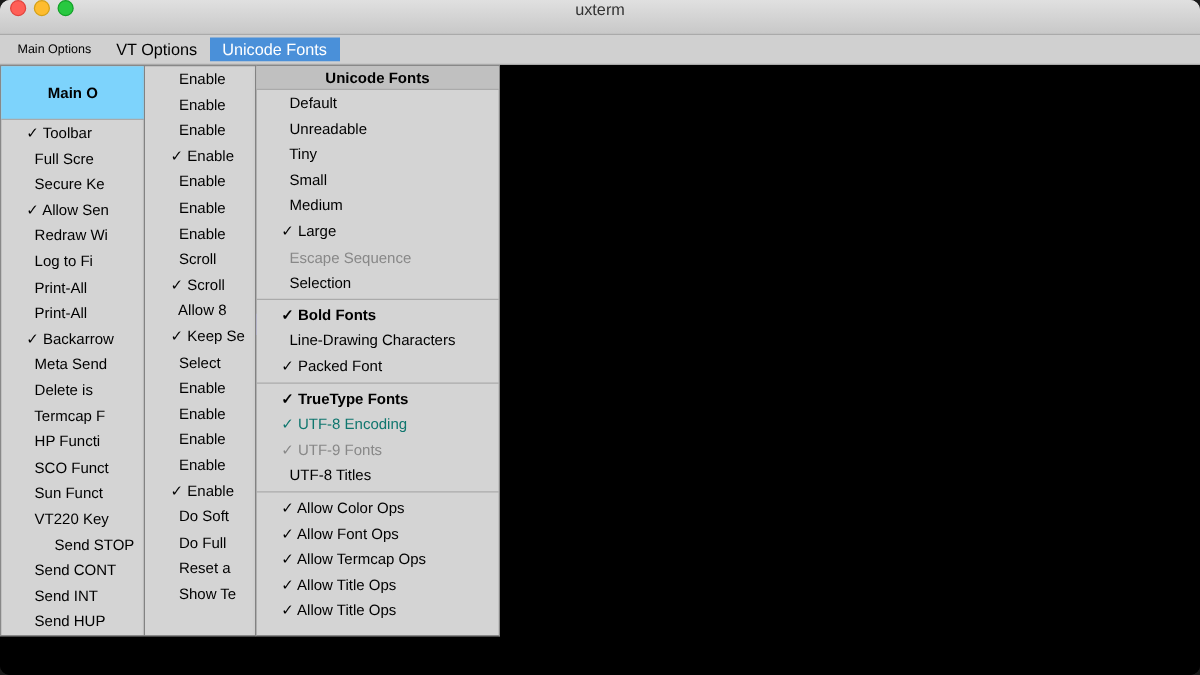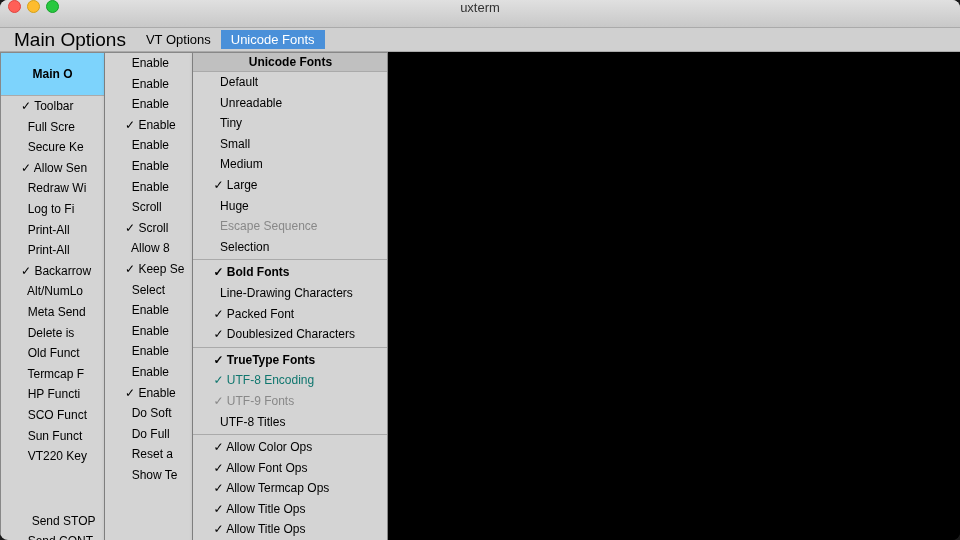--- a/index.html
+++ b/index.html
@@ -52,21 +52,21 @@
     <div style="height:28px; background: linear-gradient(180deg,#e0e0e0,#c8c8c8); display:flex; align-items:flex-start; padding:0 8px; position:relative; border-bottom:1px solid #aaa;">
       <div class="traffic-lights">
         <div class="traffic-light tl-close"></div>
         <div class="traffic-light tl-min"></div>
         <div class="traffic-light tl-max"></div>
       </div>
       <span style="position:absolute;left:50%;transform:translateX(-50%);font-size:13px;color:#333;font-family:Arial,sans-serif;">uxterm</span>
     </div>
 
     <div style="height:24px; background:#d0d0d0; display:flex; align-items:center; padding:0 4px; border-bottom:1px solid #aaa;">
-      <div style="padding:2px 10px; font-size:19px; color:#000; font-family:Arial,sans-serif; cursor:pointer;">Main Options</div>
+      <div style="padding:2px 10px; font-size:10px; color:#000; font-family:Arial,sans-serif; cursor:pointer;">Main Options</div>
       <div style="padding:2px 10px; font-size:13px; color:#000; font-family:Arial,sans-serif; cursor:pointer;">VT Options</div>
       <div style="padding:2px 10px; font-size:13px; color:#000; font-family:Arial,sans-serif; cursor:pointer; background:#4a90d9; color:#fff;">Unicode Fonts</div>
     </div>
   </div>
 
   <div style="display:flex; flex:1; overflow:hidden; height: calc(540px - 52px);">
 
     <div style="flex:1; background:#000; position:relative; overflow:hidden;">
 
       <div style="padding:4px 8px; font-family:'Courier New',monospace; font-size:15px; line-height:1.43; color:#bbb;">
@@ -99,30 +99,28 @@
           <div style="padding:14px 8px;font-weight:bold;text-align:center;border-bottom:1px solid #aaa;background:#7dd3fc;">Main O</div>
           <div style="padding:1px 8px 1px 20px;white-space:nowrap;position:relative;line-height:1.55;cursor:pointer;">✓ Toolbar</div>
           <div style="padding:1px 8px 1px 20px;white-space:nowrap;position:relative;line-height:1.55;cursor:pointer;">&nbsp; Full Scre</div>
           <div style="padding:1px 8px 1px 20px;white-space:nowrap;position:relative;line-height:1.55;cursor:pointer;">&nbsp; Secure Ke</div>
           <div style="padding:1px 8px 1px 20px;white-space:nowrap;position:relative;line-height:1.55;cursor:pointer;">✓ Allow Sen</div>
           <div style="padding:1px 8px 1px 20px;white-space:nowrap;position:relative;line-height:1.55;cursor:pointer;">&nbsp; Redraw Wi</div>
           <div style="padding:1px 8px 1px 20px;white-space:nowrap;position:relative;line-height:1.55;cursor:pointer;">&nbsp; Log to Fi</div>
           <div style="padding:1px 8px 1px 20px;white-space:nowrap;position:relative;line-height:1.55;cursor:pointer;">&nbsp; Print-All</div>
           <div style="padding:1px 8px 1px 20px;white-space:nowrap;position:relative;line-height:1.55;cursor:pointer;">&nbsp; Print-All</div>
           <div style="padding:1px 8px 1px 20px;white-space:nowrap;position:relative;line-height:1.55;cursor:pointer;">✓ Backarrow</div>
-          <div style="padding:1px 8px 1px 20px;white-space:nowrap;position:relative;line-height:1.55;cursor:pointer;">&nbsp; Alt/NumLo</div>
           <div style="padding:1px 8px 1px 20px;white-space:nowrap;position:relative;line-height:1.55;cursor:pointer;">&nbsp; Meta Send</div>
           <div style="padding:1px 8px 1px 20px;white-space:nowrap;position:relative;line-height:1.55;cursor:pointer;">&nbsp; Delete is</div>
-          <div style="padding:1px 8px 1px 20px;white-space:nowrap;position:relative;line-height:1.55;cursor:pointer;">&nbsp; Old Funct</div>
           <div style="padding:1px 8px 1px 20px;white-space:nowrap;position:relative;line-height:1.55;cursor:pointer;">&nbsp; Termcap F</div>
           <div style="padding:1px 8px 1px 20px;white-space:nowrap;position:relative;line-height:1.55;cursor:pointer;">&nbsp; HP Functi</div>
           <div style="padding:1px 8px 1px 20px;white-space:nowrap;position:relative;line-height:1.55;cursor:pointer;">&nbsp; SCO Funct</div>
           <div style="padding:1px 8px 1px 20px;white-space:nowrap;position:relative;line-height:1.55;cursor:pointer;">&nbsp; Sun Funct</div>
           <div style="padding:1px 8px 1px 20px;white-space:nowrap;position:relative;line-height:1.55;cursor:pointer;">&nbsp; VT220 Key</div>
-          <div style="padding:1px 8px 1px 24px;white-space:nowrap;position:relative;line-height:1.55;cursor:pointer;margin-top:44px;">&nbsp; Send STOP</div>
+          <div style="padding:1px 8px 1px 36px;white-space:nowrap;position:relative;line-height:1.55;cursor:pointer;">&nbsp; Send STOP</div>
           <div style="padding:1px 8px 1px 20px;white-space:nowrap;position:relative;line-height:1.55;cursor:pointer;">&nbsp; Send CONT</div>
           <div style="padding:1px 8px 1px 20px;white-space:nowrap;position:relative;line-height:1.55;cursor:pointer;">&nbsp; Send INT</div>
           <div style="padding:1px 8px 1px 20px;white-space:nowrap;position:relative;line-height:1.55;cursor:pointer;">&nbsp; Send HUP</div>
 
         </div>
 
         <div style="background:#d4d4d4;border:1px solid #888;border-left:none;min-width:80px;font-family:Arial,sans-serif;font-size:12px;box-shadow:2px 2px 5px rgba(0,0,0,0.4);">
           <div style="padding:1px 8px 1px 20px;white-space:nowrap;line-height:1.55;cursor:pointer;">&nbsp; Enable</div>
           <div style="padding:1px 8px 1px 20px;white-space:nowrap;line-height:1.55;cursor:pointer;">&nbsp; Enable</div>
           <div style="padding:1px 8px 1px 20px;white-space:nowrap;line-height:1.55;cursor:pointer;">&nbsp; Enable</div>
@@ -147,28 +145,26 @@
         </div>
 
         <div style="background:#d4d4d4;border:1px solid #888;border-left:none;min-width:195px;font-family:Arial,sans-serif;font-size:12px;box-shadow:2px 2px 5px rgba(0,0,0,0.4);">
           <div style="padding:2px 8px;font-weight:bold;text-align:center;border-bottom:1px solid #aaa;background:#c0c0c0;">Unicode Fonts</div>
           <div style="padding:1px 4px 1px 20px;white-space:nowrap;line-height:1.55;cursor:pointer;">&nbsp; Default</div>
           <div style="padding:1px 8px 1px 20px;white-space:nowrap;line-height:1.55;cursor:pointer;">&nbsp; Unreadable</div>
           <div style="padding:1px 8px 1px 20px;white-space:nowrap;line-height:1.55;cursor:pointer;">&nbsp; Tiny</div>
           <div style="padding:1px 8px 1px 20px;white-space:nowrap;line-height:1.55;cursor:pointer;">&nbsp; Small</div>
           <div style="padding:1px 8px 1px 20px;white-space:nowrap;line-height:1.55;cursor:pointer;">&nbsp; Medium</div>
           <div style="padding:1px 8px 1px 20px;white-space:nowrap;line-height:1.55;cursor:pointer;">✓ Large</div>
-          <div style="padding:1px 8px 1px 20px;white-space:nowrap;line-height:1.55;cursor:pointer;">&nbsp; Huge</div>
           <div style="padding:1px 8px 1px 20px;white-space:nowrap;line-height:1.55;cursor:pointer;color:#888;">&nbsp; Escape Sequence</div>
           <div style="padding:1px 8px 1px 20px;white-space:nowrap;line-height:1.55;cursor:pointer;">&nbsp; Selection</div>
           <div style="border-top:1px solid #aaa;margin:2px 0;"></div>
           <div style="padding:1px 8px 1px 20px;white-space:nowrap;line-height:1.55;cursor:pointer;font-weight:bold;">✓ Bold Fonts</div>
           <div style="padding:1px 8px 1px 20px;white-space:nowrap;line-height:1.55;cursor:pointer;">&nbsp; Line-Drawing Characters</div>
           <div style="padding:1px 8px 1px 20px;white-space:nowrap;line-height:1.55;cursor:pointer;">✓ Packed Font</div>
-          <div style="padding:1px 8px 1px 20px;white-space:nowrap;line-height:1.55;cursor:pointer;">✓ Doublesized Characters</div>
           <div style="border-top:1px solid #aaa;margin:2px 0;"></div>
           <div style="padding:1px 8px 1px 20px;white-space:nowrap;line-height:1.55;cursor:pointer;font-weight:bold;">✓ TrueType Fonts</div>
           <div style="padding:1px 8px 1px 20px;white-space:nowrap;line-height:1.55;cursor:pointer;color:#0f766e;">✓ UTF-8 Encoding</div>
           <div style="padding:1px 8px 1px 20px;white-space:nowrap;line-height:1.55;cursor:pointer;color:#888;">✓ UTF-9 Fonts</div>
           <div style="padding:1px 8px 1px 20px;white-space:nowrap;line-height:1.55;cursor:pointer;">&nbsp; UTF-8 Titles</div>
           <div style="border-top:1px solid #aaa;margin:2px 0;"></div>
           <div style="padding:1px 8px 1px 20px;white-space:nowrap;line-height:1.55;cursor:pointer;">✓ Allow Color Ops</div>
           <div style="padding:1px 8px 1px 20px;white-space:nowrap;line-height:1.55;cursor:pointer;">✓ Allow Font Ops</div>
           <div style="padding:1px 8px 1px 20px;white-space:nowrap;line-height:1.55;cursor:pointer;">✓ Allow Termcap Ops</div>
           <div style="padding:1px 8px 1px 20px;white-space:nowrap;line-height:1.55;cursor:pointer;">✓ Allow Title Ops</div>

